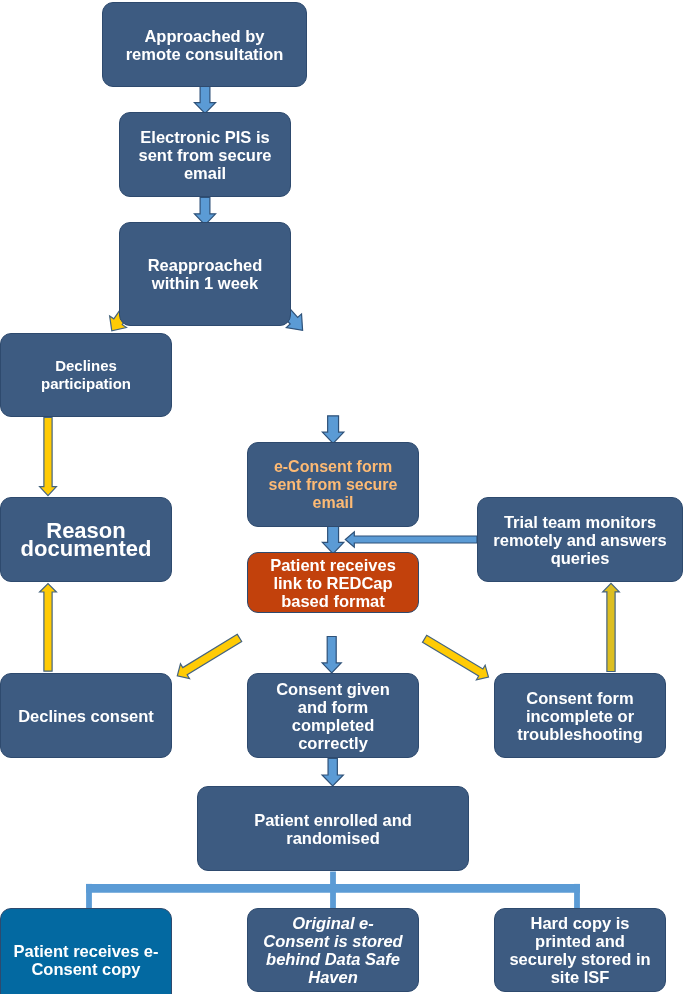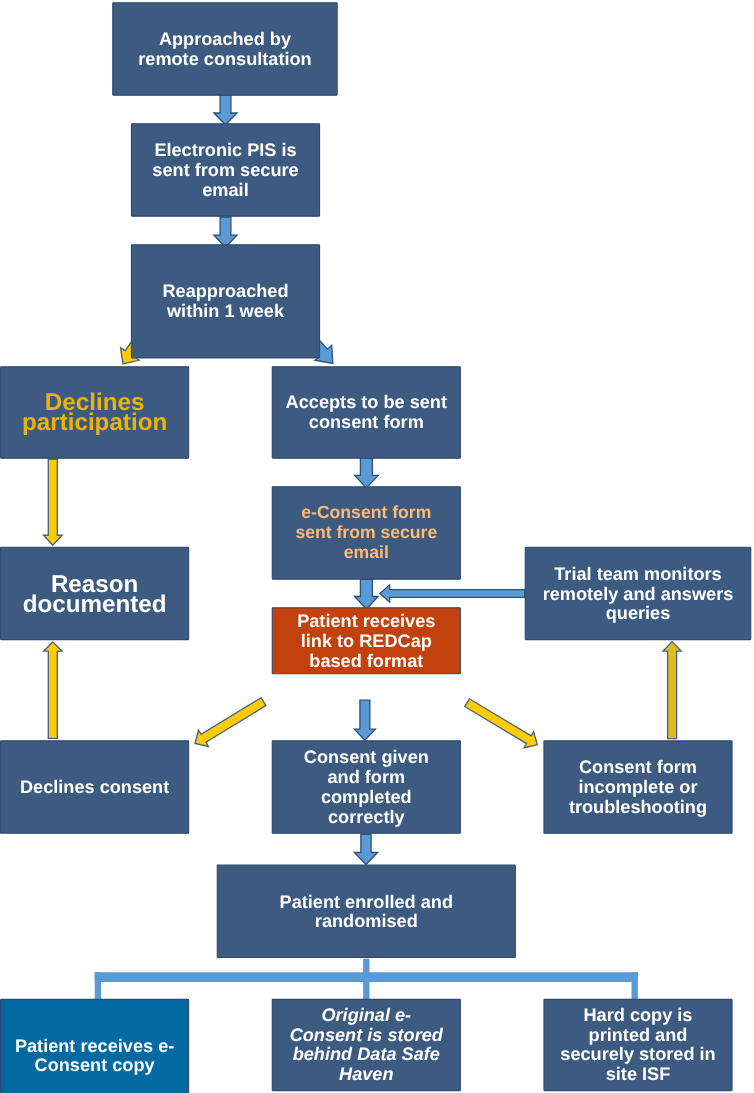--- a/index.html
+++ b/index.html
@@ -2,21 +2,21 @@
 <html><head>
 <meta charset="utf-8">
 <style>
   html,body{margin:0;padding:0;background:#ffffff;}
   body{width:685px;height:994px;overflow:hidden;
        font-family:"Liberation Sans",sans-serif;
        -webkit-font-smoothing:antialiased;}
   #canvas{position:relative;width:685px;height:994px;background:#fff;}
   .node{position:absolute;box-sizing:border-box;
         border:1px solid #2E4A6E;
-        border-radius:1px;display:flex;align-items:center;justify-content:center;
+        border-radius:11px;display:flex;align-items:center;justify-content:center;
         color:#ffffff;font-weight:bold;text-align:center;
         white-space:pre-line;line-height:18px;padding-top:0;-webkit-font-smoothing:antialiased;filter:opacity(100%);}
   svg.layer{position:absolute;left:0;top:0;width:685px;height:994px;pointer-events:none;}
 </style>
 </head>
 <body>
 
 <div id="canvas">
 
   <svg class="layer" id="arrow-layer" viewBox="0 0 685 994">
@@ -43,24 +43,22 @@
       <polygon points="328.05,758.40 328.05,775.00 322.10,775.00 332.70,785.90 343.30,775.00 337.35,775.00 337.35,758.40" fill="#5B9BD5" stroke="#2E5178" stroke-width="1.2" stroke-linejoin="miter"></polygon>
     </svg>
 
   <div class="node" style="left: 102px; top: 2px; width: 205px; height: 85px; font-size: 16.5px; background: rgb(61, 91, 129); border-color: rgb(46, 74, 110); color: rgb(255, 255, 255);">Approached by
 remote consultation</div>
   <div class="node" style="left: 119px; top: 112px; width: 172px; height: 85px; font-size: 16.5px; background: rgb(61, 91, 129); border-color: rgb(46, 74, 110); color: rgb(255, 255, 255);">Electronic PIS is
 sent from secure
 email</div>
   <div class="node" style="left: 119px; top: 222px; width: 172px; height: 104px; font-size: 16.5px; background: rgb(61, 91, 129); border-color: rgb(46, 74, 110); color: rgb(255, 255, 255);">Reapproached
 within 1 week</div>
-  <div class="node" style="left: 0px; top: 333px; width: 172px; height: 84px; font-size: 22px; background: rgb(61, 91, 129); border-color: rgb(46, 74, 110); color: #eab308;">Declines
+  <div class="node" style="left: 0px; top: 333px; width: 172px; height: 84px; font-size: 15px; background: rgb(61, 91, 129); border-color: rgb(46, 74, 110); color: #ffffff;">Declines
 participation</div>
-  <div class="node" style="left: 247px; top: 333px; width: 172px; height: 84px; font-size: 16.5px; background: rgb(61, 91, 129); border-color: rgb(46, 74, 110); color: rgb(255, 255, 255);">Accepts to be sent
-consent form</div>
   <div class="node" style="left: 247px; top: 442px; width: 172px; height: 85px; font-size: 16px; background: rgb(61, 91, 129); border-color: rgb(46, 74, 110); color: #fdba74;">e-Consent form
 sent from secure
 email</div>
   <div class="node" style="left: 0px; top: 497px; width: 172px; height: 85px; font-size: 22px; background: rgb(61, 91, 129); border-color: rgb(46, 74, 110); color: rgb(255, 255, 255);">Reason
 documented</div>
   <div class="node" style="left: 477px; top: 497px; width: 206px; height: 85px; font-size: 16.5px; background: rgb(61, 91, 129); border-color: rgb(46, 74, 110); color: rgb(255, 255, 255);">Trial team monitors
 remotely and answers
 queries</div>
   <div class="node" style="left: 247px; top: 552px; width: 172px; height: 61px; font-size: 16.5px; background: #c2410c; border-color: rgb(46, 74, 110); color: rgb(255, 255, 255);">Patient receives
 link to REDCap

